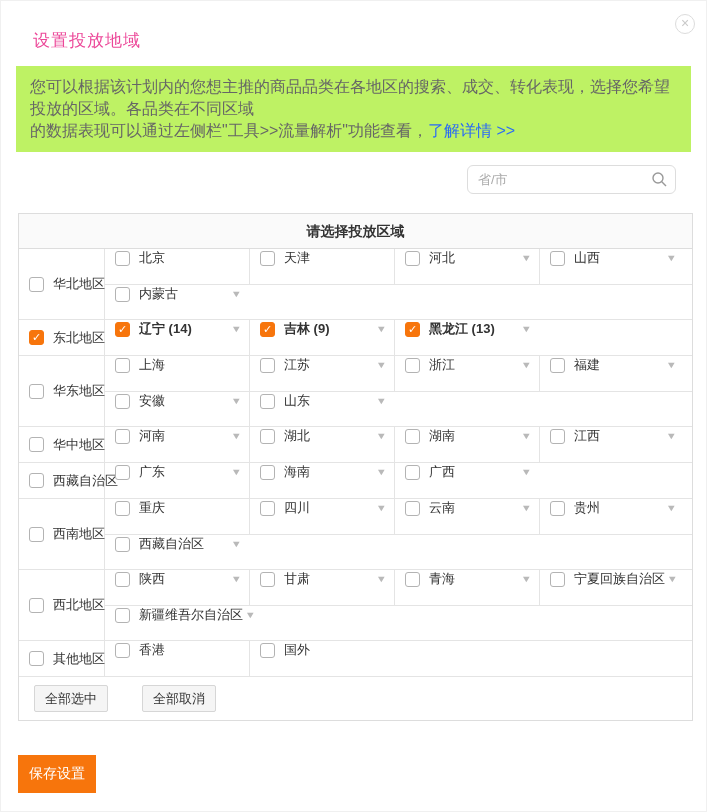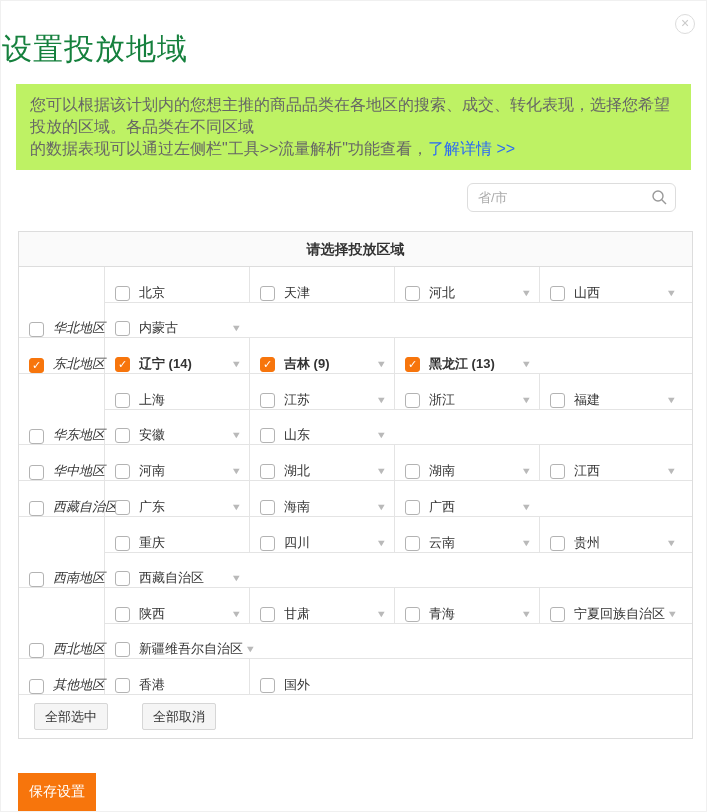--- a/index.html
+++ b/index.html
@@ -9,21 +9,21 @@
     --line:#e4e4e4;
   }
   *{box-sizing:border-box;margin:0;padding:0;}
   html,body{width:707px;height:812px;}
   body{
     font-family:"Liberation Sans","DejaVu Sans",sans-serif;
     background:#fff;color:#333;overflow:hidden;
   }
   .modal{position:relative;width:707px;height:812px;background:#fff;border:1px solid #f0f0f0;}
   .title{
-    margin:28px 0 0 1px;font-size:30px;font-weight:400;color:#15803d;letter-spacing:1px;
+    margin:28px 0 0 32px;font-size:17px;font-weight:400;color:#ec4899;letter-spacing:1px;
   }
   .close-btn{
     position:absolute;top:13px;right:11px;width:20px;height:20px;border:1px solid #dcdcdc;
     border-radius:50%;color:#c9c9c9;font-size:14px;line-height:17px;text-align:center;cursor:pointer;
     background:#fff;
   }
   .notice{
     margin:14px 15px 0 15px;background:#bef264;padding:10px 14px;
     font-size:16px;color:#666;line-height:22px;
   }
@@ -38,29 +38,28 @@
   .search-box .mag{position:absolute;right:8px;top:6px;}
   .table{
     margin:19px 15px 0 17px;width:675px;border:1px solid var(--border);
   }
   .thead{
     height:35px;line-height:35px;text-align:center;font-size:14px;font-weight:bold;color:#333;
     background:#fafafa;border-bottom:1px solid var(--border);
   }
   .region-row{display:flex;border-bottom:1px solid var(--line);}
   .region-cell{
-    width:86px;flex:none;display:flex;align-items:flex-end;padding-left:10px;
+    width:86px;flex:none;display:flex;align-items:center;padding-left:10px;
     border-right:1px solid var(--line);
-    font-style:italic;
   }
   .province-area{flex:1;display:flex;flex-direction:column;}
   .province-line{display:flex;height:35px;}
   .province-line + .province-line{border-top:1px solid var(--line);}
   .province-cell{
-    width:145px;flex:none;display:flex;align-items:flex-end;border-right:1px solid var(--line);
+    width:145px;flex:none;display:flex;align-items:flex-start;border-right:1px solid var(--line);
   }
   .province-cell.last{flex:1;border-right:none;}
   .cell-inner{width:137px;flex:none;display:flex;align-items:center;padding-left:10px;}
   .cb{
     width:15px;height:15px;flex:none;border:1px solid #b3b3b3;border-radius:3px;background:#fff;
     font-size:11px;line-height:13px;text-align:center;color:#fff;cursor:pointer;
   }
   .cb.checked{background:var(--accent);border-color:var(--accent);font-weight:bold;}
   .lbl{font-size:13px;color:#333;margin-left:9px;white-space:nowrap;}
   .lbl.checked{font-weight:bold;}

